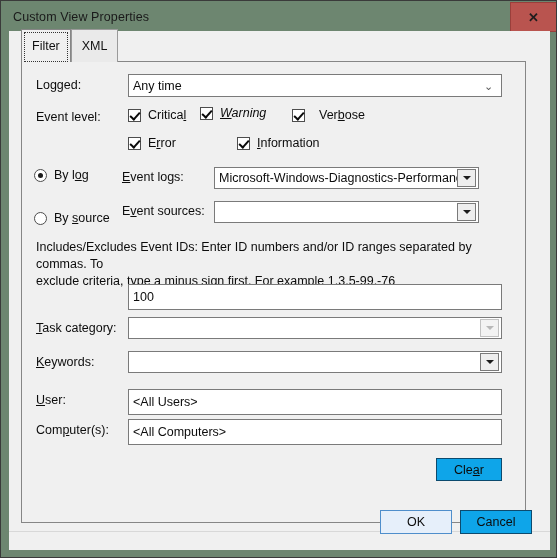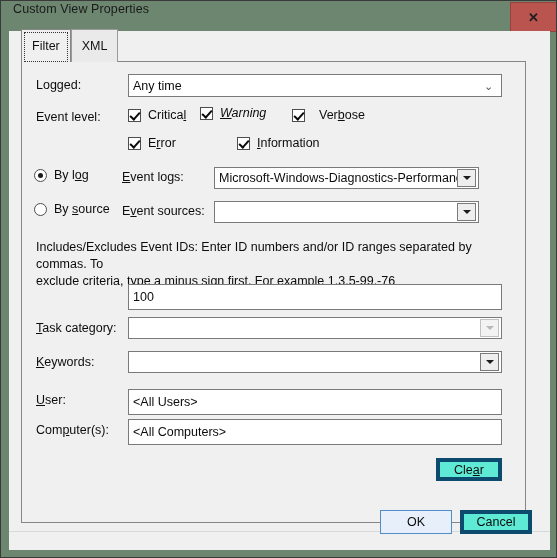--- a/index.html
+++ b/index.html
@@ -24,21 +24,21 @@
 
   
   .titlebar {
     position: absolute;
     left: 1px;
     top: 1px;
     width: 555px;
     height: 29px;
     background: #6d8670;
     display: flex;
-    align-items: flex-start;
+    align-items: center;
   }
   .title-text {
     margin-left: 11px;
     font-size: 12.5px;
     color: #1a1a1a;
     letter-spacing: .1px;
     white-space: nowrap;
   }
   .close-btn {
     position: absolute;
@@ -285,22 +285,22 @@
   .hint {
     position: absolute;
     font-size: 12.5px;
     color: #0c0c0c;
     line-height: 17px;
   }
 
   
   .btn {
     box-sizing: border-box;
-    background: #5eead4;
-    border: 4px solid #0c4a6e;
+    background: #0ea5e9;
+    border: 1px solid #0c4a6e;
     font-size: 12.5px;
     color: #0c0c0c;
     display: flex;
     align-items: center;
     justify-content: center;
     cursor: pointer;
     position: absolute;
   }
   .btn.default {
     border: 1px solid #4f8ecb;
@@ -371,21 +371,21 @@
       </div>
       <div class="cb" style="left:178px; top:74px;margin-left:37px;">
         <span class="box checked"></span>
         <span class="cbtext"><u class="acc">I</u>nformation</span>
       </div>
 
       <div class="rb" style="left:12px; top:106px;">
         <span class="circ on"></span>
         <span class="rbtext">By l<u class="acc">o</u>g</span>
       </div>
-      <div class="rb" style="left:12px; top:140px;">
+      <div class="rb" style="left:12px; top:149px;">
         <span class="circ"></span>
         <span class="rbtext">By <u class="acc">s</u>ource</span>
       </div>
 
       <div class="row" style="left:100px; top:108px;">
         <span class="lbl"><u class="acc">E</u>vent logs:</span>
       </div>
       <div class="combo-btn" style="position:absolute; left:192px; top:105px; width:265px;">
         <span class="val">Microsoft-Windows-Diagnostics-Performance</span>
         <span class="dropbtn">

